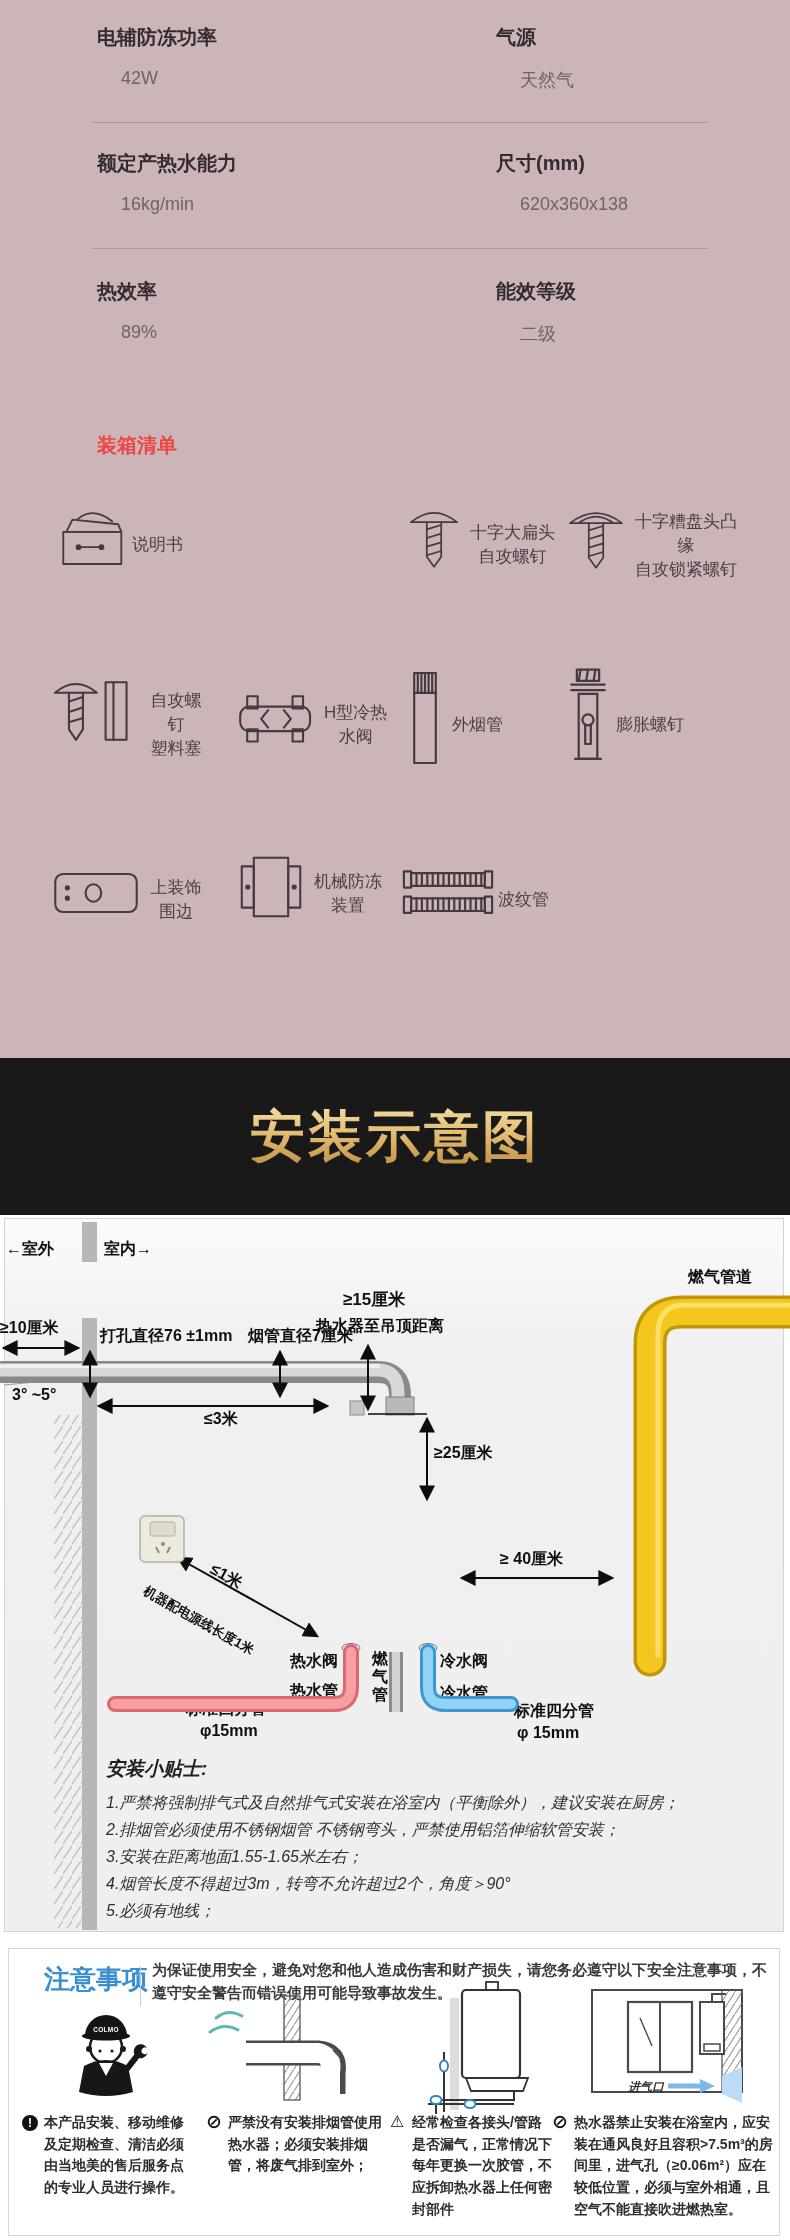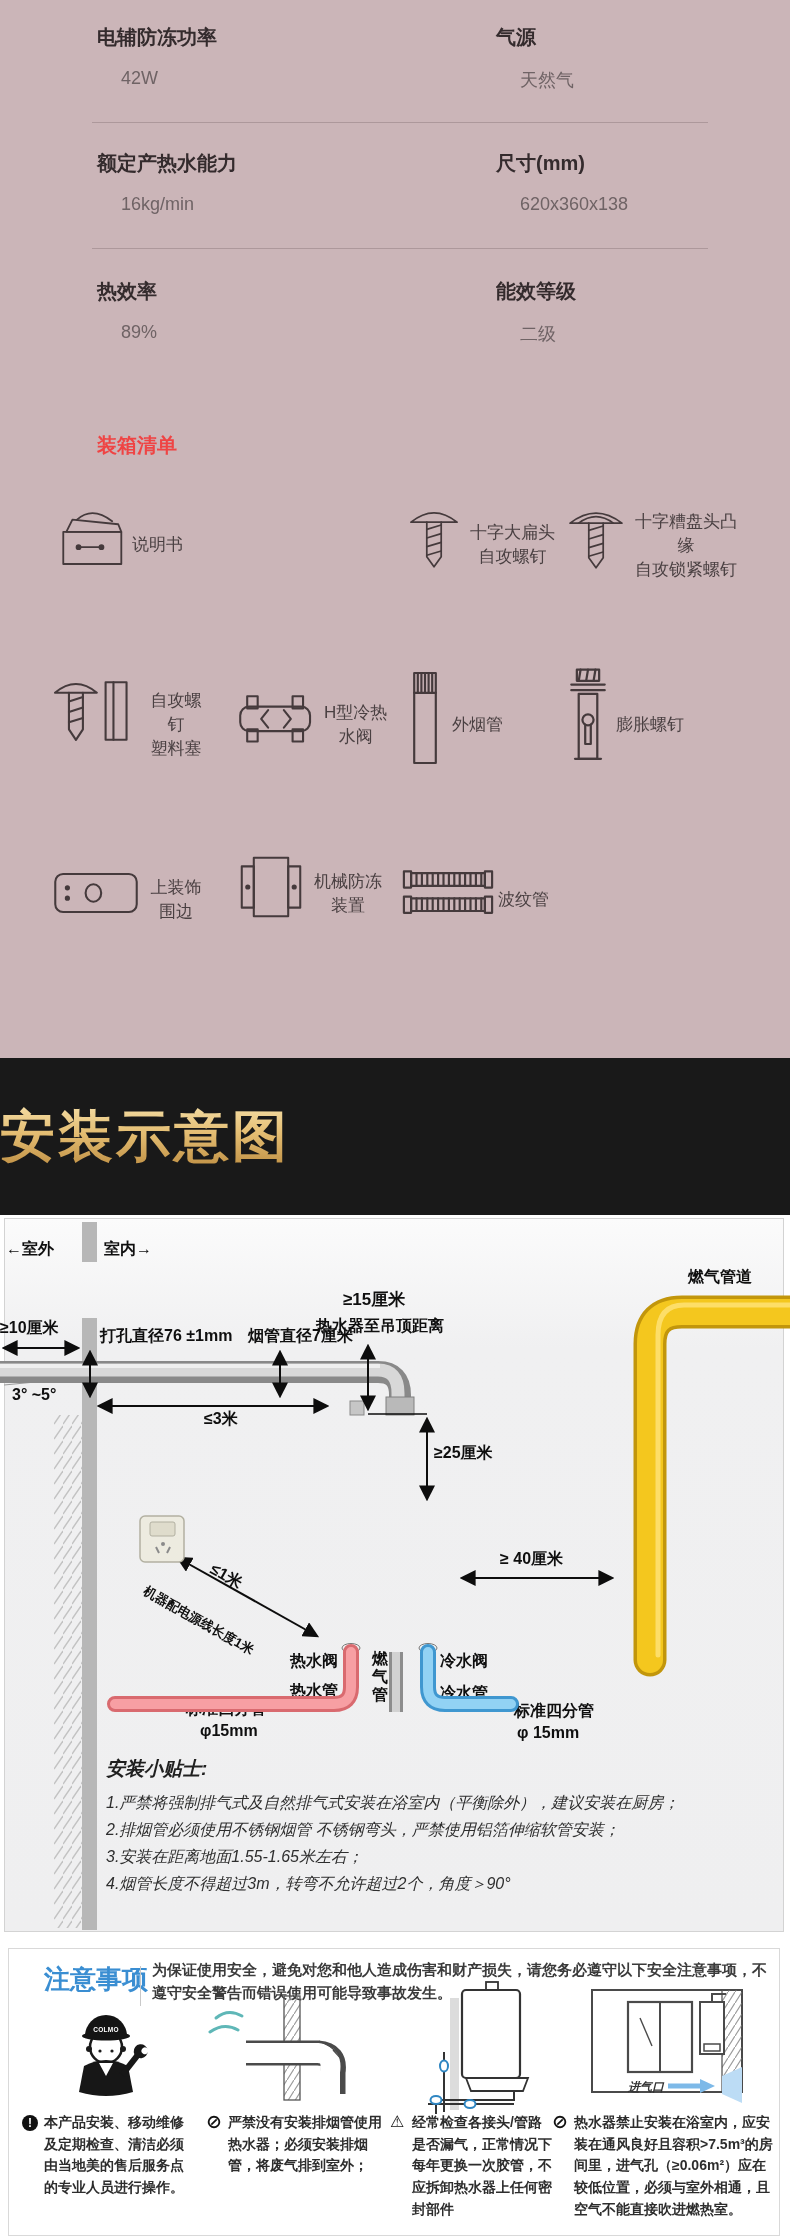--- a/index.html
+++ b/index.html
@@ -11,21 +11,21 @@
   .spec-label{font-size:20px;font-weight:700;color:#342b2d;}
   .spec-value{font-size:18px;color:#6f6365;margin-left:24px;}
   .spec-div{position:absolute;left:92px;width:616px;height:1px;background:rgba(70,50,55,.22);}
   .pk-title{font-size:20px;font-weight:700;color:#ef4444;margin-top:28px;}
   .pk-item{position:absolute;display:flex;flex-direction:row;align-items:center;}
   .pk-icon{display:flex;align-items:center;justify-content:center;}
   .pk-icon svg{stroke:#453a3c;fill:none;stroke-width:2.4;stroke-linecap:round;stroke-linejoin:round;}
   .pk-label{margin-top:14px;font-size:17px;line-height:1.42;color:#4a4042;text-align:center;white-space:pre-line;}
   
   .banner{position:absolute;left:0;top:1058px;width:790px;height:157px;background:#191919;
-          display:flex;align-items:center;}
+          display:flex;align-items:center;justify-content:center;}
   .banner h1{margin:0;font-size:55px;font-weight:800;letter-spacing:3px;
      background:linear-gradient(180deg,#f6e2ad 0%,#e4bd72 45%,#b9883c 100%);
      -webkit-background-clip:text;background-clip:text;color:transparent;}
   
   .dpanel{position:absolute;left:4px;top:1218px;width:780px;height:714px;
           background:linear-gradient(180deg,#fbfbfb 0%,#f0f0f1 18%,#efeff0 100%);
           border:1px solid #d3d3d3;box-sizing:border-box;}
   .dl{position:absolute;font-weight:700;color:#0f0f0f;font-size:16px;white-space:pre-line;line-height:1.12;}
   .rot{transform-origin:left top;transform:rotate(29.5deg);}
   .heater{position:absolute;left:330px;top:1413px;width:128px;height:232px;border-radius:6px;
@@ -349,20 +349,21 @@
   <div class="dl" style="left:200px;top:1722px">φ15mm</div>
   <div class="dl" style="left:514px;top:1702px">标准四分管</div>
   <div class="dl" style="left:517px;top:1724px">φ 15mm</div>
 
   <div class="tips">
     <div class="t-title">安装小贴士:</div>
     <div class="t-line">1.严禁将强制排气式及自然排气式安装在浴室内（平衡除外），建议安装在厨房；</div>
     <div class="t-line">2.排烟管必须使用不锈钢烟管 不锈钢弯头，严禁使用铝箔伸缩软管安装；</div>
     <div class="t-line">3.安装在距离地面1.55-1.65米左右；</div>
     <div class="t-line">4.烟管长度不得超过3m，转弯不允许超过2个，角度＞90°</div>
+    <div class="t-line">5.必须有地线；</div>
   </div>
 
   <div class="npanel"></div>
   <div class="n-title">注意事项</div>
   <div class="n-vline"></div>
   <div class="n-intro">为保证使用安全，避免对您和他人造成伤害和财产损失，请您务必遵守以下安全注意事项，不遵守安全警告而错误使用可能导致事故发生。</div>
 
   <svg class="layer" style="left:0;top:1948px" width="790" height="290" viewBox="0 0 790 290">
     <defs>
       <pattern id="h2" width="7" height="11" patternUnits="userSpaceOnUse">

